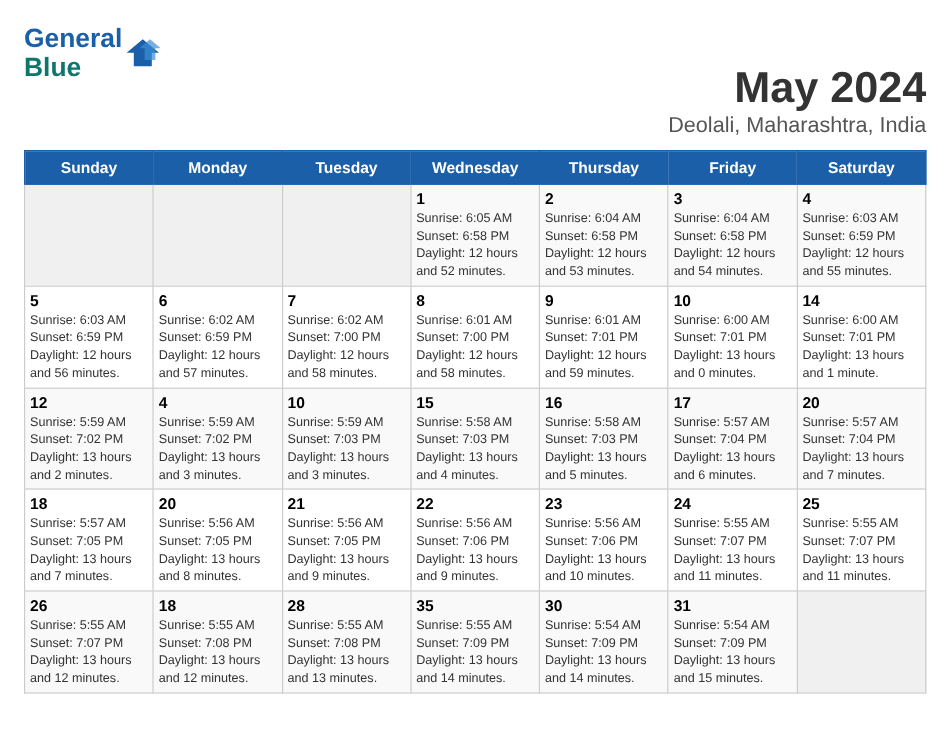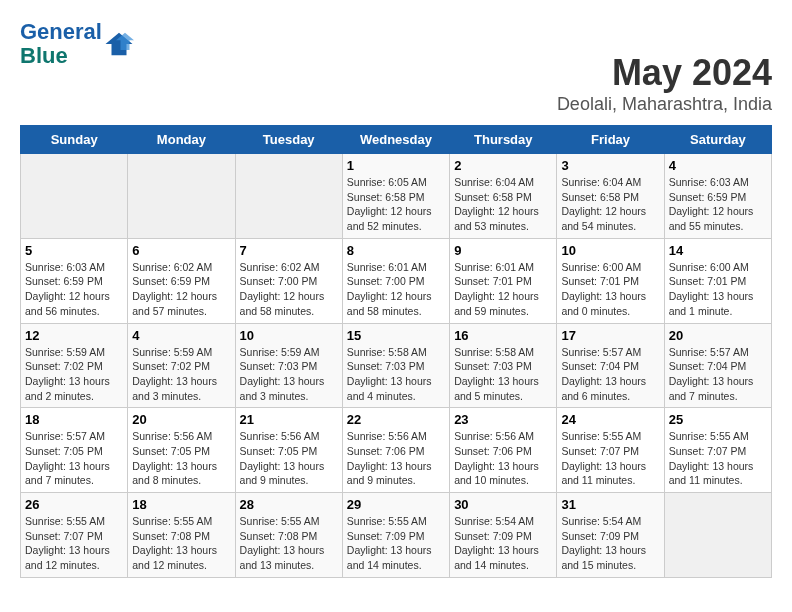--- a/index.html
+++ b/index.html
@@ -327,21 +327,21 @@
 and 12 minutes.</div>
         </td>
         <td>
           <span class="day-num">28</span>
           <div class="day-detail" style="white-space: pre-line;">Sunrise: 5:55 AM
 Sunset: 7:08 PM
 Daylight: 13 hours
 and 13 minutes.</div>
         </td>
         <td>
-          <span class="day-num">29</span>
+          <span class="day-num">35</span>
           <div class="day-detail" style="white-space: pre-line;">Sunrise: 5:55 AM
 Sunset: 7:09 PM
 Daylight: 13 hours
 and 14 minutes.</div>
         </td>
         <td>
           <span class="day-num">30</span>
           <div class="day-detail" style="white-space: pre-line;">Sunrise: 5:54 AM
 Sunset: 7:09 PM
 Daylight: 13 hours

